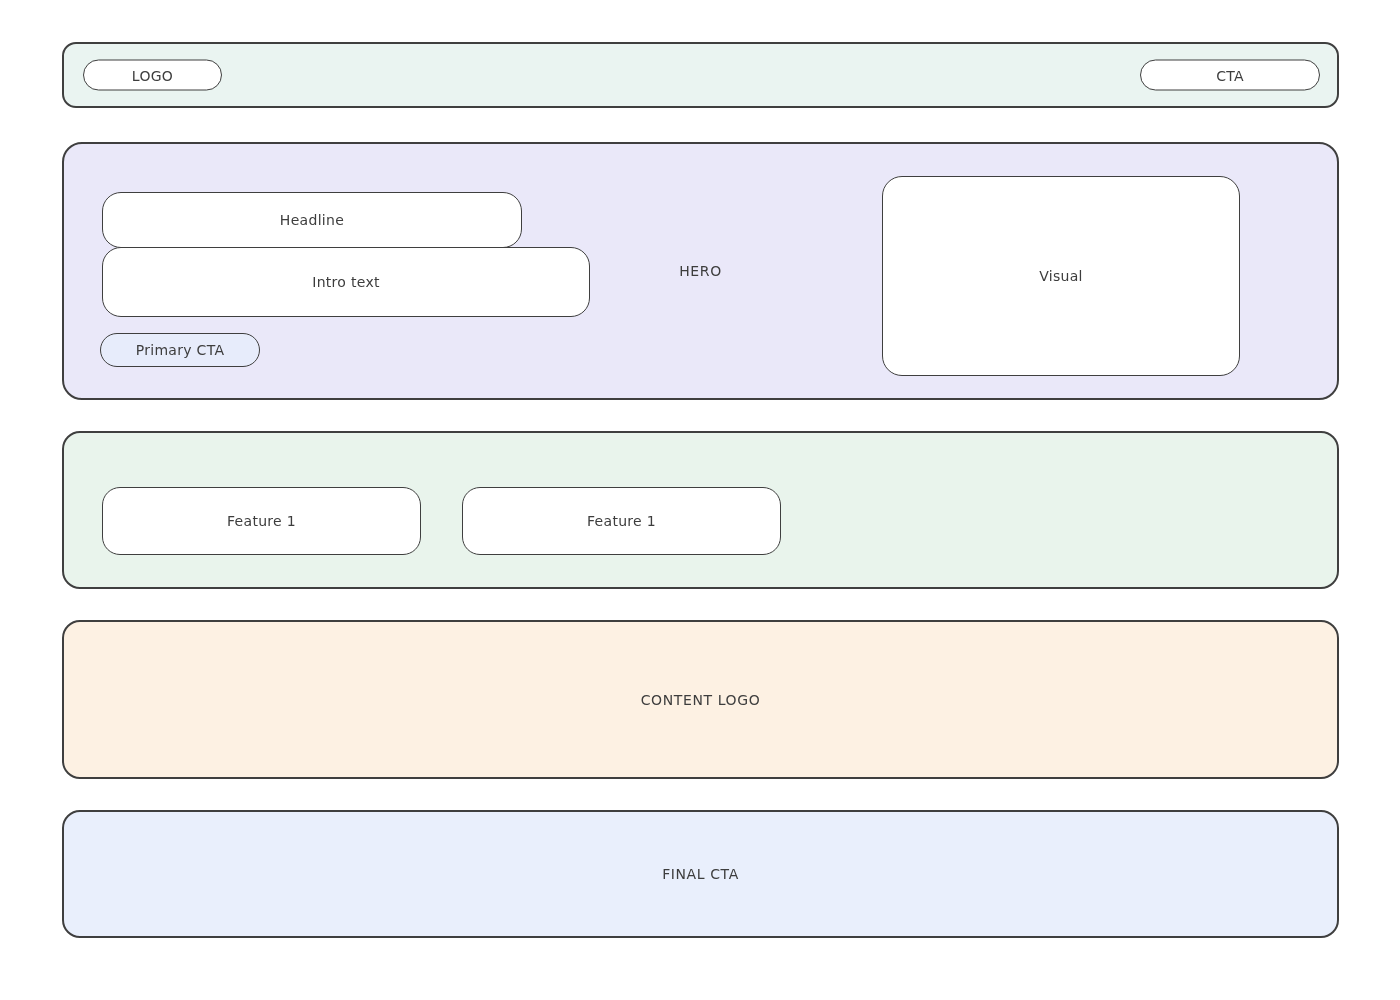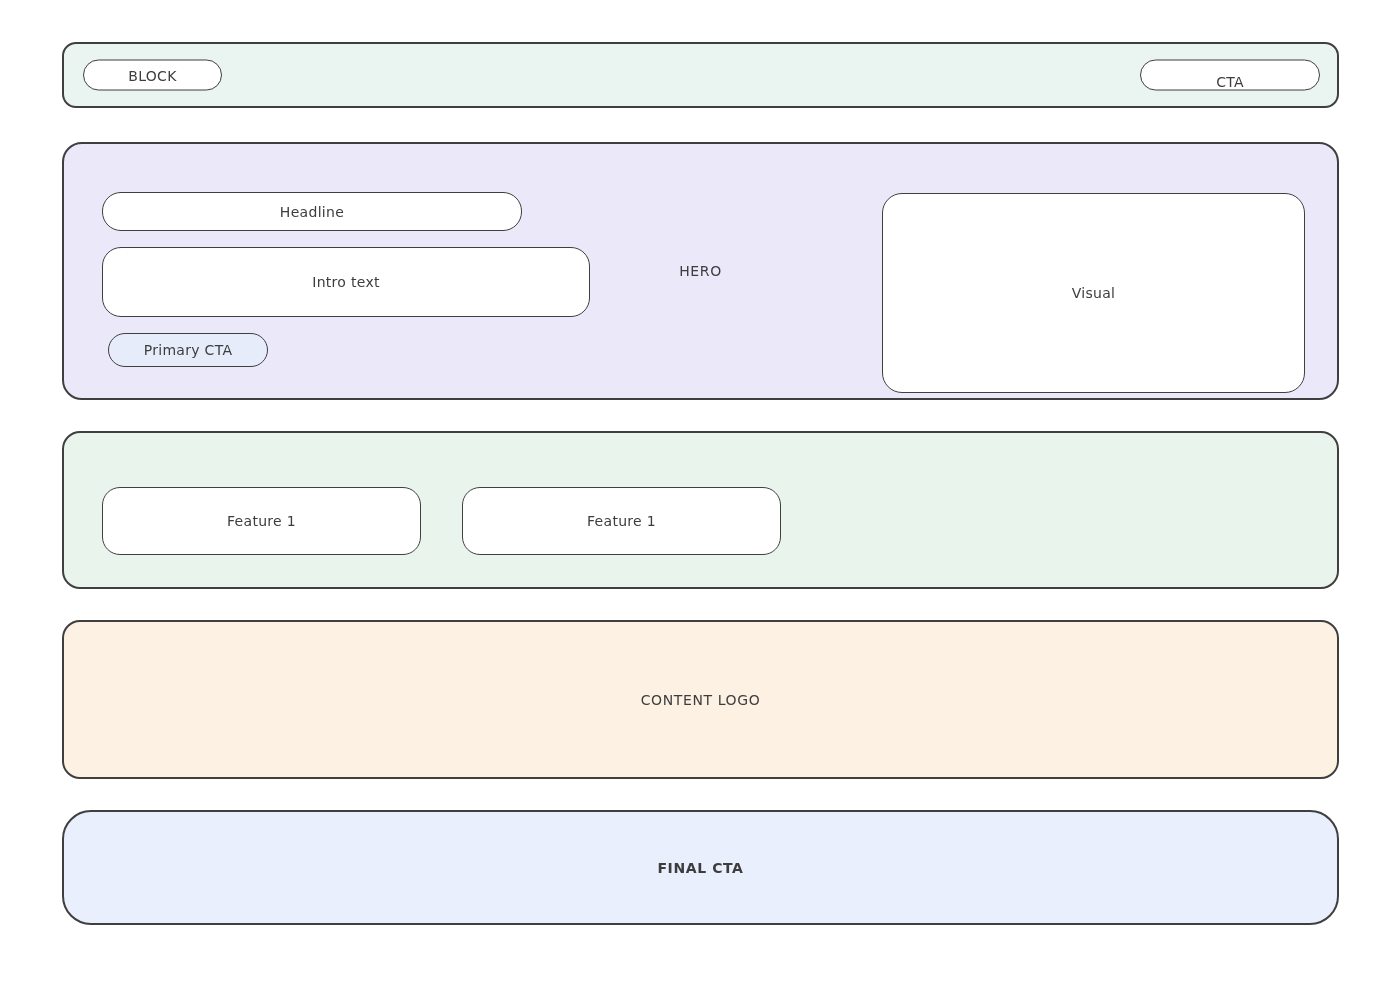--- a/index.html
+++ b/index.html
@@ -46,50 +46,50 @@
     font-size: 14px;
     letter-spacing: 0.3px;
     color: #3d3d3d;
     white-space: nowrap;
   }
   .pill { border-radius: 999px; }
 
   
   #header-bar { top: 42px; height: 66px; border-radius: 14px; background: #eaf4f1; }
   #logo       { left: 19px;  top: 50%; transform: translateY(-50%); width: 139px; height: 31px; }
-  #header-cta { right: 17px; top: 50%; transform: translateY(-50%); width: 180px; height: 31px; align-items: flex-end; }
+  #header-cta { right: 17px; top: 50%; transform: translateY(-50%); width: 180px; height: 31px; }
 
   
   #hero        { top: 142px; height: 258px; border-radius: 20px; background: #eae8f9; }
-  #headline    { left: 38px; top: 48px;  width: 420px; height: 39px; border-radius: 19px; }
+  #headline    { left: 38px; top: 48px;  width: 420px; height: 56px; border-radius: 19px; }
   #intro       { left: 38px; top: 103px; width: 488px; height: 70px; border-radius: 19px; }
-  #primary-cta { left: 44px; top: 189px; width: 160px; height: 34px; background: #e7ecfb; }
-  #visual      { left: 818px; top: 32px; width: 423px; height: 200px; border-radius: 20px; margin-top: 17px; }
+  #primary-cta { left: 36px; top: 189px; width: 160px; height: 34px; background: #e7ecfb; }
+  #visual      { left: 818px; top: 32px; width: 358px; height: 200px; border-radius: 20px; }
 
   
   #features  { top: 431px; height: 158px; border-radius: 18px; background: #e9f4ec; }
   .feature   { top: 54px; width: 319px; height: 68px; border-radius: 18px; }
   #feature-1 { left: 38px; }
   #feature-2 { left: 398px; }
   #feature-3 { left: 759px; }
 
   
   #content-block { top: 620px; height: 159px; border-radius: 18px; background: #fdf1e3; }
 
   
-  #final-cta { top: 810px; height: 115px; border-radius: 29px; background: #e9effc; font-weight: bold; }
+  #final-cta { top: 810px; height: 128px; border-radius: 18px; background: #e9effc; }
 </style>
 </head>
 <body>
 
 <div class="canvas">
 
   <header class="strip" id="header-bar">
     <div class="box pill" id="logo">
-      <span>BLOCK</span>
+      <span>LOGO</span>
     </div>
     <div class="box pill" id="header-cta">
       <span>CTA</span>
     </div>
   </header>
 
   <section class="strip" id="hero">
     <div class="strip-label">HERO</div>
     <div class="box" id="headline">
       <span>Headline</span>

